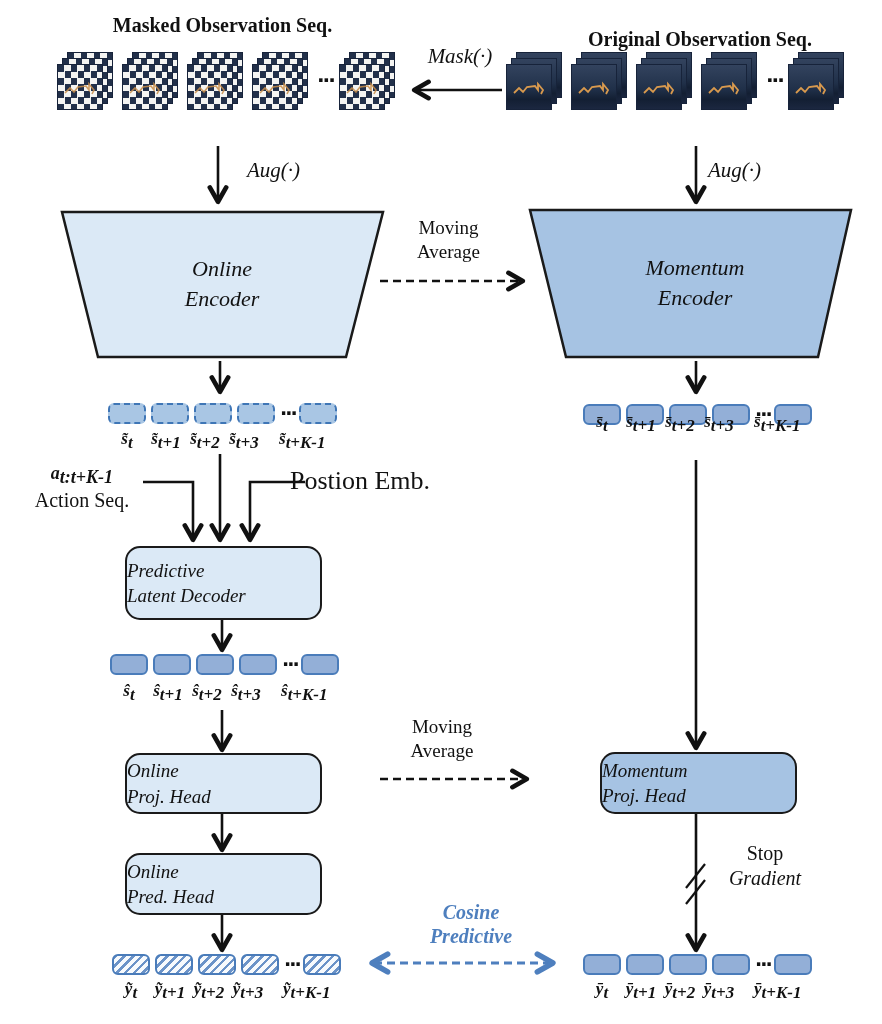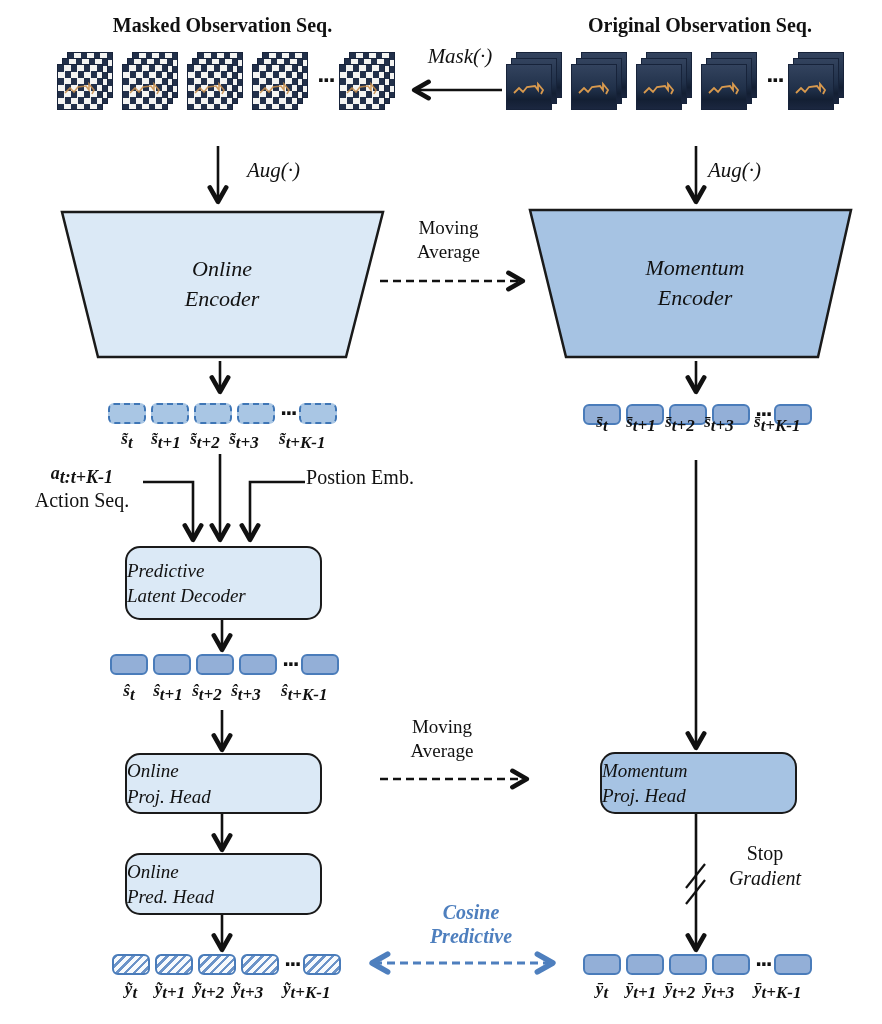--- a/index.html
+++ b/index.html
@@ -84,21 +84,21 @@
     <path d="M686,888 L705,864" fill="none" stroke="#111" stroke-width="2.2"></path>
     <path d="M686,904 L705,880" fill="none" stroke="#111" stroke-width="2.2"></path>
 
     <path d="M380,281 L521,281" fill="none" stroke="#111" stroke-width="2.6" stroke-dasharray="8 5" marker-end="url(#ah)"></path>
     <path d="M380,779 L525,779" fill="none" stroke="#111" stroke-width="2.6" stroke-dasharray="8 5" marker-end="url(#ah)"></path>
 
     <path d="M374,963 L551,963" fill="none" stroke="#4e7fbe" stroke-width="3" stroke-dasharray="8 5" marker-start="url(#ahb)" marker-end="url(#ahb)"></path>
   </svg>
 
   <div class="abs title center" style="left:85px;top:14px;width:275px;">Masked Observation Seq.</div>
-  <div class="abs title center" style="left:555px;top:14px;width:290px;">Original Observation Seq.</div>
+  <div class="abs title center" style="left:555px;top:28px;width:290px;">Original Observation Seq.</div>
 
   <div class="abs mathfn center" style="left:405px;top:44px;width:110px;">Mask(·)</div>
   <div class="abs mathfn" style="left:247px;top:158px;">Aug(·)</div>
   <div class="abs mathfn" style="left:708px;top:158px;">Aug(·)</div>
 
   <div class="abs thumb-row" style="left:57px;top:52px;">
     <div class="stack">
       <div class="frame masked f3"></div>
         <div class="frame masked f2"></div>
       <div class="frame masked f1"><svg width="44" height="44" viewBox="0 0 44 44">
@@ -225,21 +225,21 @@
     <span class="cell"><span class="mvar">s̄</span><sub class="mvar">t+3</sub></span>
     <span class="dcell"></span>
     <span class="cell"><span class="mvar">s̄</span><sub class="mvar">t+K-1</sub></span>
   </div>
 
   <div class="abs center" style="left:17px;top:463px;width:130px;">
     <div><span class="bigvar">a</span><sub class="bigvar">t:t+K-1</sub></div>
     <div class="plain" style="font-size:20px;">Action Seq.</div>
   </div>
   <div class="abs center" style="left:285px;top:465px;width:150px;">
-    <div class="plain" style="font-size:20px;">Postion Emb.</div>
+    <div class="plain" style="font-size:26px;">Postion Emb.</div>
   </div>
 
   <div class="box" style="left:125px;top:546px;width:193px;height:70px;">
     <div>Predictive</div>
       <div>Latent Decoder</div>
   </div>
 
   <div class="abs token-row" style="left:110px;top:654px;">
     <span class="token solid"></span>
     <span class="token solid"></span>

